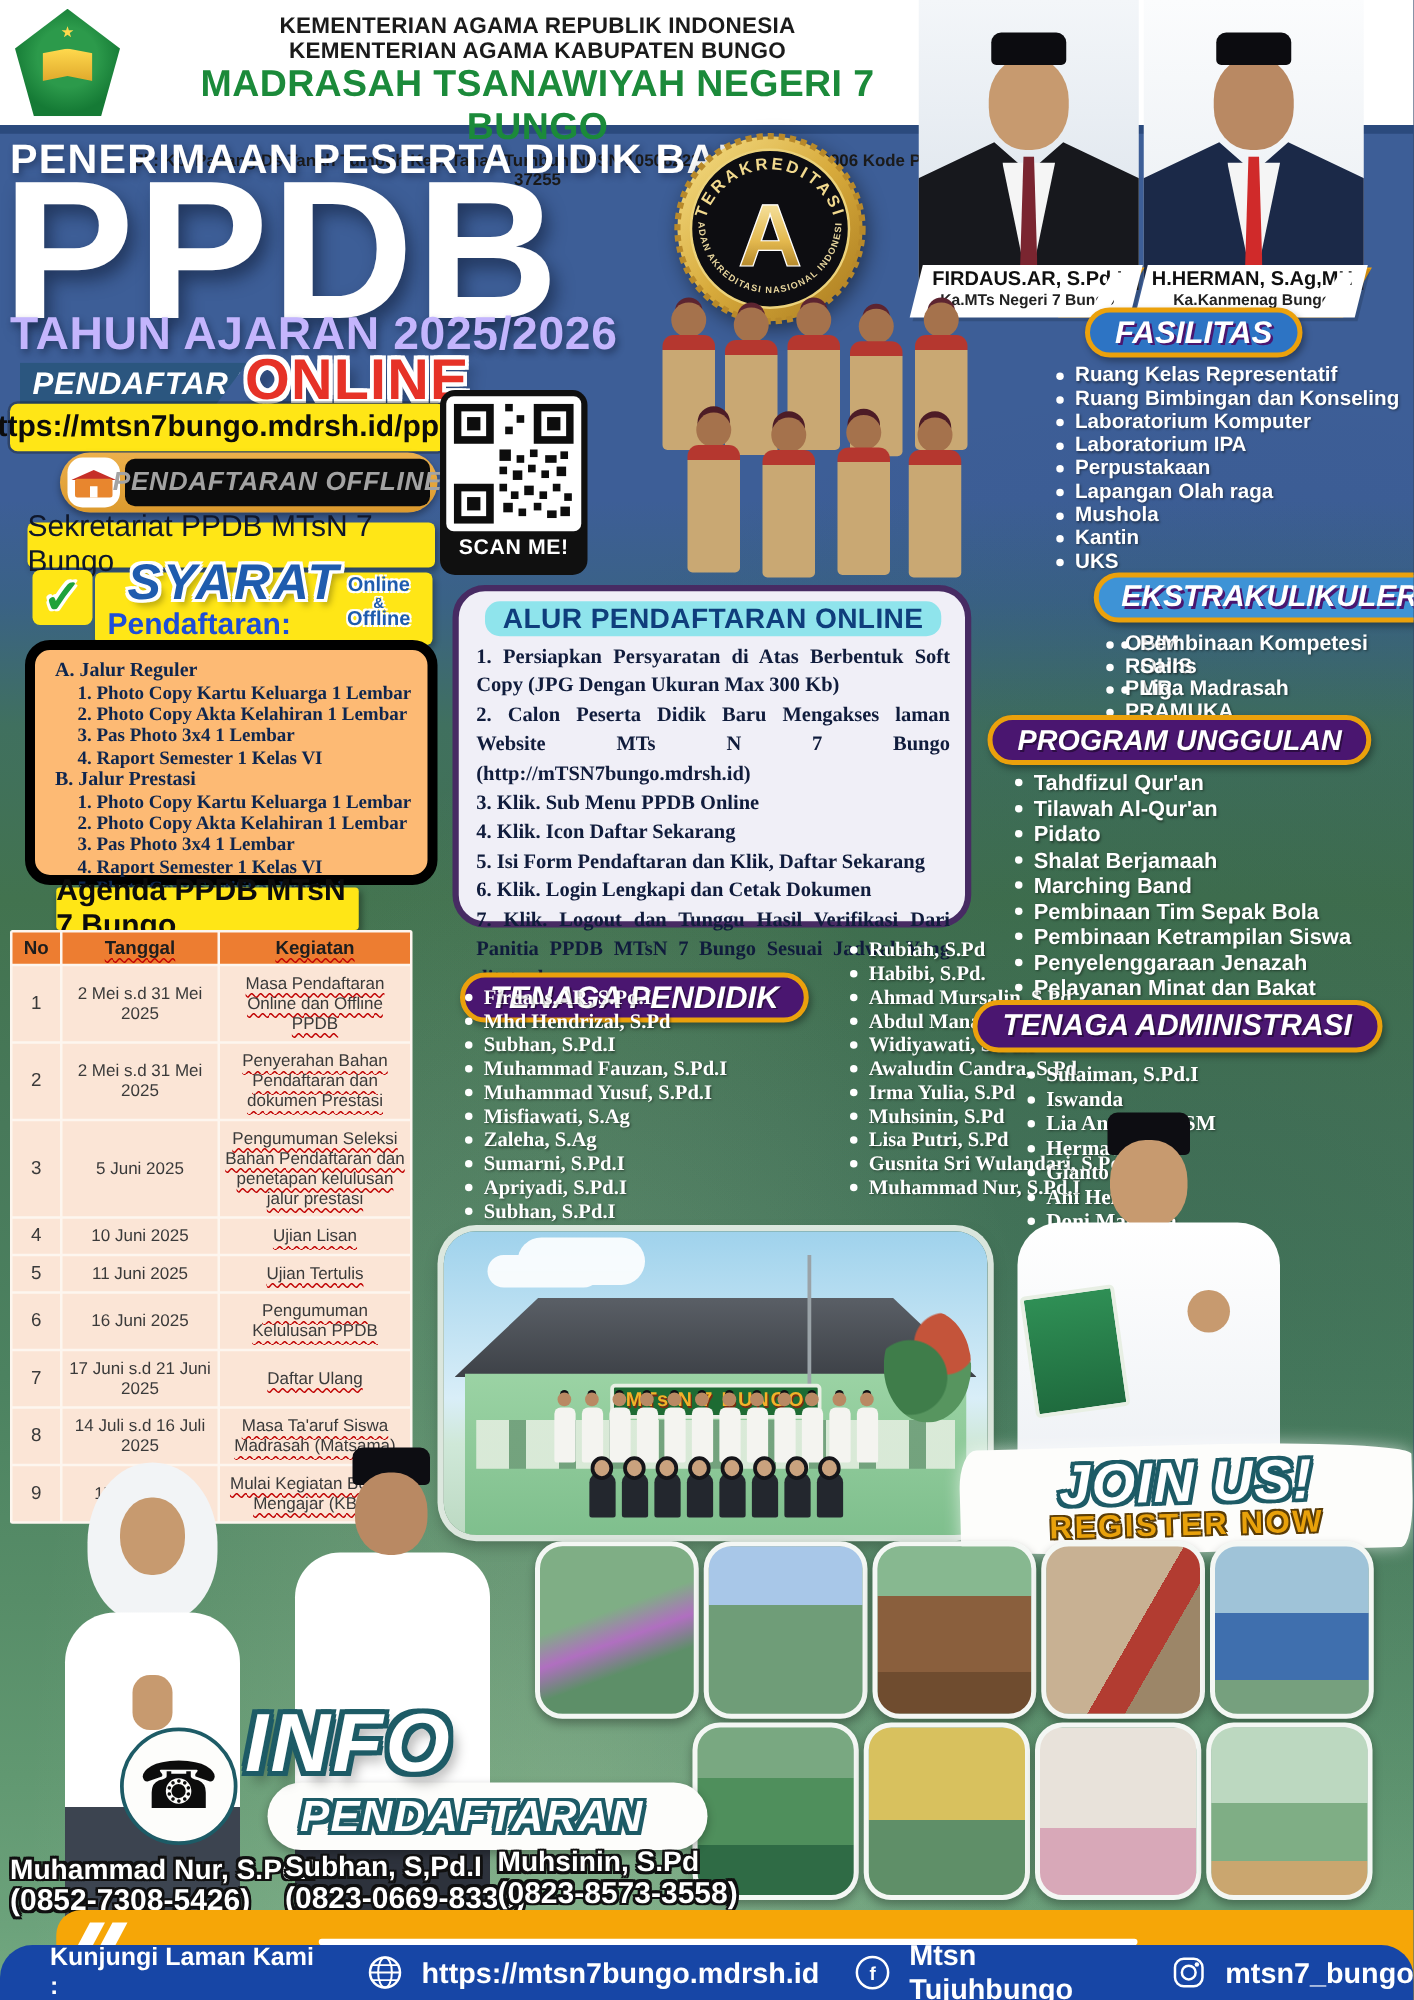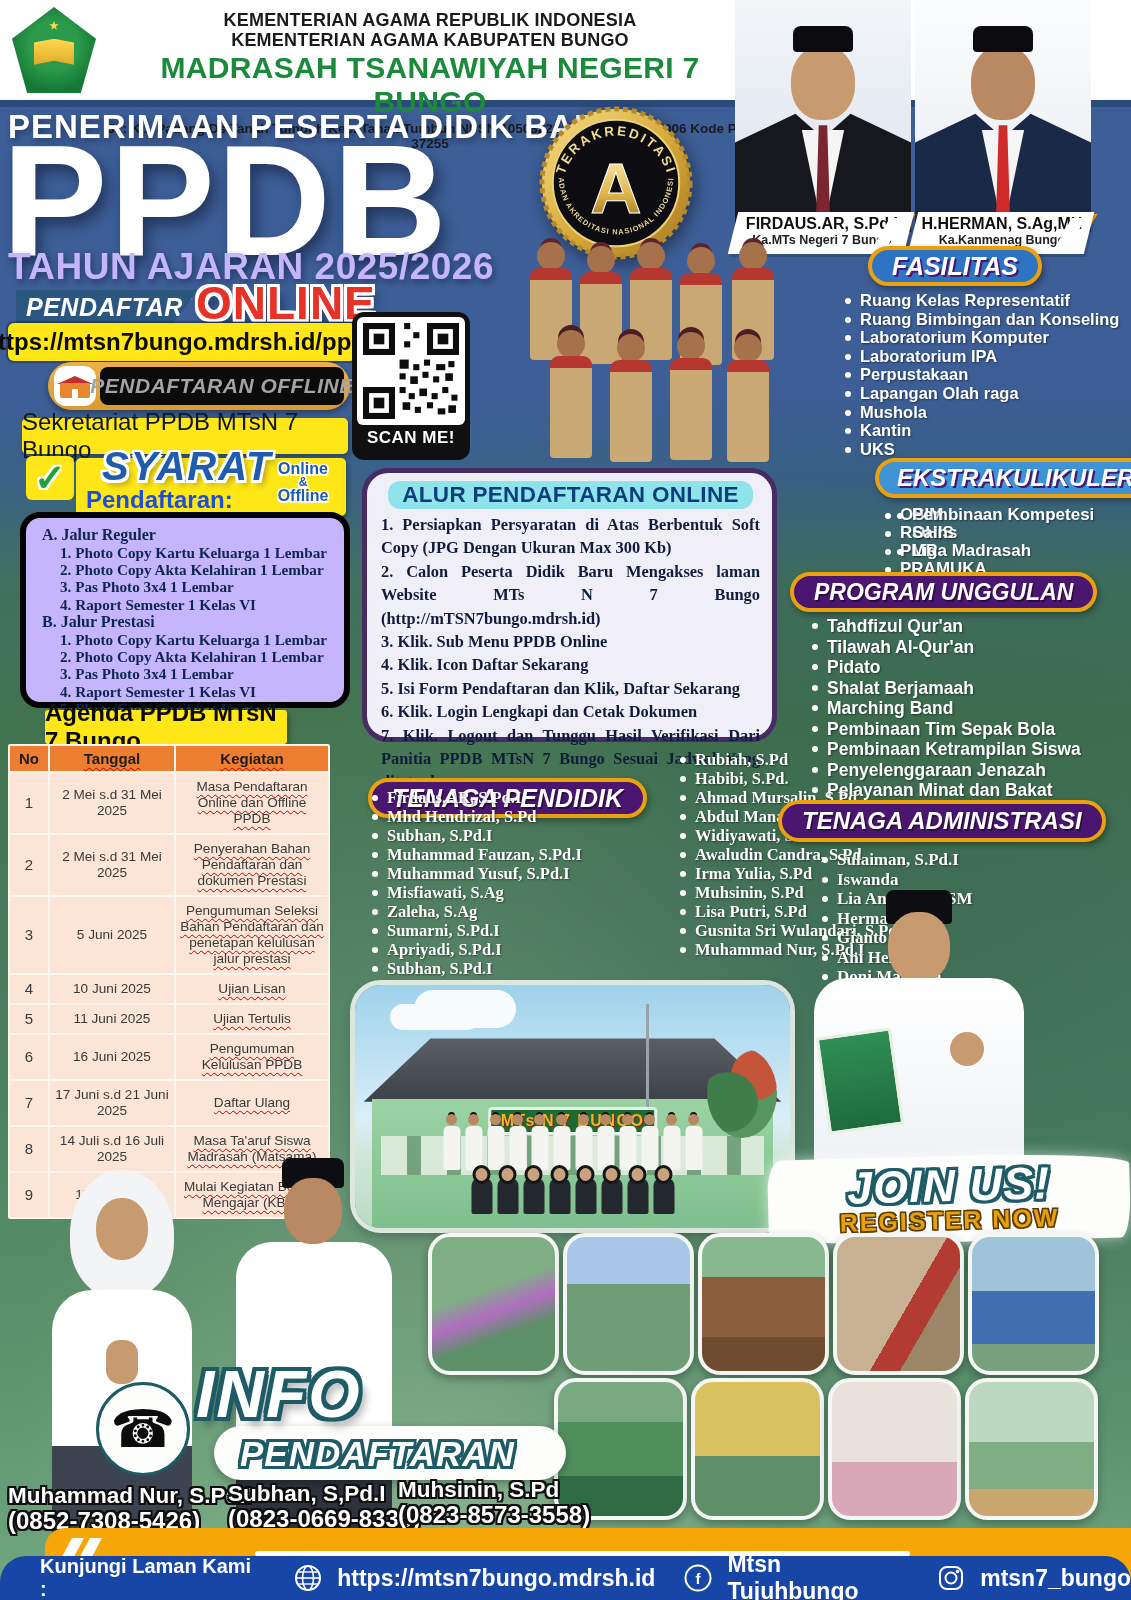--- a/index.html
+++ b/index.html
@@ -125,21 +125,21 @@
         text-shadow:-2px -2px 0 #fff,2px -2px 0 #fff,-2px 2px 0 #fff,2px 2px 0 #fff;}
   .sybox{position:absolute;left:76px;top:458px;width:270px;height:58px;background:#FFE616;border-radius:5px;
         box-shadow:2px 3px 5px rgba(0,0,0,.3);}
   .sytitle{position:absolute;left:26px;top:-14px;font-size:40px;font-weight:900;font-style:italic;color:#1F5CAE;letter-spacing:2px;
         text-shadow:-2.5px -2.5px 0 #fff,2.5px -2.5px 0 #fff,-2.5px 2.5px 0 #fff,2.5px 2.5px 0 #fff,0 -2.5px 0 #fff,0 2.5px 0 #fff,-2.5px 0 0 #fff,2.5px 0 0 #fff,4px 5px 6px rgba(0,0,0,.35);}
   .sysub{position:absolute;left:10px;top:28px;font-size:24px;font-weight:800;color:#1d4ed8;}
   .sybadge{position:absolute;right:6px;top:3px;width:74px;text-align:center;color:#1F5CAE;font-weight:800;
         text-shadow:-1.5px -1.5px 0 #fff,1.5px -1.5px 0 #fff,-1.5px 1.5px 0 #fff,1.5px 1.5px 0 #fff;}
   .sybadge .b1{font-size:16px;line-height:16px;}
   .sybadge .b2{font-size:12px;line-height:11px;}
-  .reqbox{position:absolute;left:20px;top:512px;width:330px;height:196px;background:#c4b5fd;border:6px solid #000000;
+  .reqbox{position:absolute;left:20px;top:512px;width:330px;height:196px;background:#fdba74;border:8px solid #000000;
         border-radius:20px;box-sizing:border-box;padding:8px 10px 6px 16px;font-family:"Liberation Serif",serif;color:#0F264E;}
   .reqbox .glabel{font-size:16px;font-weight:700;line-height:17.5px;}
   .numlist{counter-reset:n;}
   .numlist .li{display:block;counter-increment:n;font-size:15.2px;font-weight:700;line-height:17.4px;padding-left:18px;}
   .numlist .li::before{content:counter(n) ". ";}
   .reqbox .numlist .li{color:#0F264E;}
 
   
   .agtitle{position:absolute;left:45px;top:710px;width:242px;height:34px;background:#FFE616;border-radius:3px;
         display:flex;align-items:center;justify-content:center;box-shadow:2px 3px 5px rgba(0,0,0,.35);}

